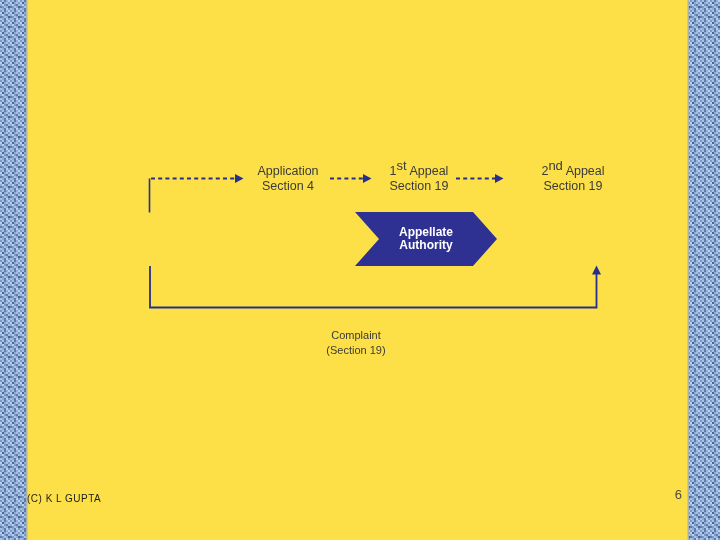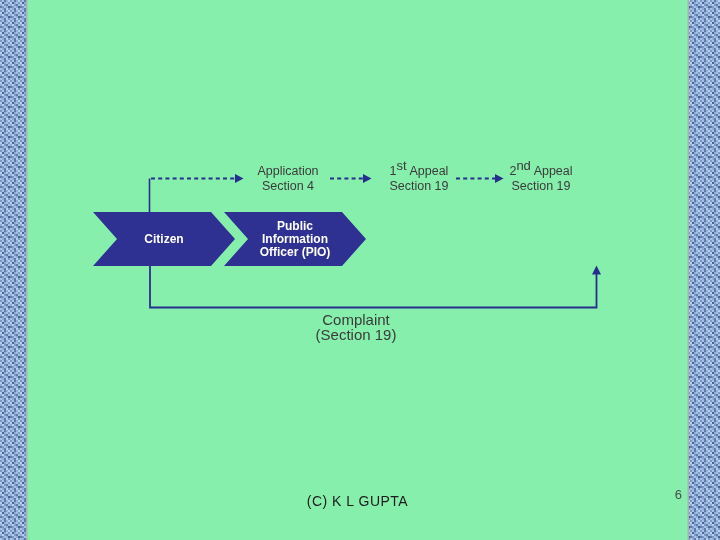--- a/index.html
+++ b/index.html
@@ -3,60 +3,60 @@
 <meta charset="utf-8">
 <style>
   html,body { margin:0; padding:0; }
   body {
     width:720px; height:540px;
     font-family:"Liberation Sans", sans-serif;
     background:#fff;
   }
   .slide {
     position:relative; width:720px; height:540px;
-    background:#86efac; overflow:hidden;
+    background:#fde047; overflow:hidden;
   }
   .texture-layer { position:absolute; left:0; top:0; z-index:0; }
   .connector-layer {
     position:absolute; left:0; top:0; z-index:1;
     color:var(--connector, #272f8e);
   }
   .top-label {
     position:absolute; top:164px; width:140px; text-align:center;
     font-size:12.5px; line-height:15px; color:var(--label-text, #3b3b3b);
     z-index:2;
   }
   .top-label sup { font-size:13px; line-height:0; }
   #label-app { left:218px; }
   #label-a1  { left:349px; }
-  #label-a2  { left:471px; }
+  #label-a2  { left:503px; }
   .chevron {
     position:absolute; top:212px; height:54px; width:142px;
     background:var(--chevron-fill, #2e3192);
     clip-path:polygon(0 0, 118px 0, 100% 50%, 118px 100%, 0 100%, 24px 50%);
     display:flex; align-items:center; justify-content:center;
     z-index:2;
   }
   .chevron .txt {
     width:88px; text-align:center; font-weight:bold;
     font-size:12px; line-height:13px;
     color:var(--chevron-text, #ffffff);
   }
   #chev-1 { left:93px; }
   #chev-2 { left:224px; }
   #chev-3 { left:355px; }
   #chev-4 { left:486px; }
   .complaint-label {
-    position:absolute; top:312px; left:286px; width:140px; text-align:center;
-    font-size:15px; line-height:15px; color:var(--label-text, #3b3b3b);
+    position:absolute; top:328px; left:286px; width:140px; text-align:center;
+    font-size:11px; line-height:15px; color:var(--label-text, #3b3b3b);
     z-index:2;
   }
   .copyright {
-    position:absolute; top:493px; left:27px; right:32px; text-align:center;
-    font-size:14px; letter-spacing:0.5px; color:#1c1c1c; z-index:2;
+    position:absolute; top:493px; left:27px; right:32px; text-align:left;
+    font-size:10px; letter-spacing:0.5px; color:#1c1c1c; z-index:2;
   }
   .page-number {
     position:absolute; top:487px; right:38px;
     font-size:13px; color:#4a4a4a; z-index:2;
   }
 </style>
 </head>
 <body>
 
 <div class="slide">
@@ -127,25 +127,22 @@
   </div>
   <div class="top-label" id="label-a1">
     <div><span>1</span><sup>st</sup><span> Appeal</span></div>
     <div>Section 19</div>
   </div>
   <div class="top-label" id="label-a2">
     <div><span>2</span><sup>nd</sup><span> Appeal</span></div>
     <div>Section 19</div>
   </div>
 
-  <div class="chevron" id="chev-1">
-    <span class="txt">Citizen</span>
-  </div>
-  <div class="chevron" id="chev-2">
-    <span class="txt">Public Information Officer (PIO)</span>
+  <div class="chevron" id="chev-3">
+    <span class="txt">Appellate Authority</span>
   </div>
 
   <div class="complaint-label">
     <div>Complaint</div>
     <div>(Section 19)</div>
   </div>
 
   <div class="copyright">(C) K L GUPTA</div>
   <div class="page-number">6</div>
 

